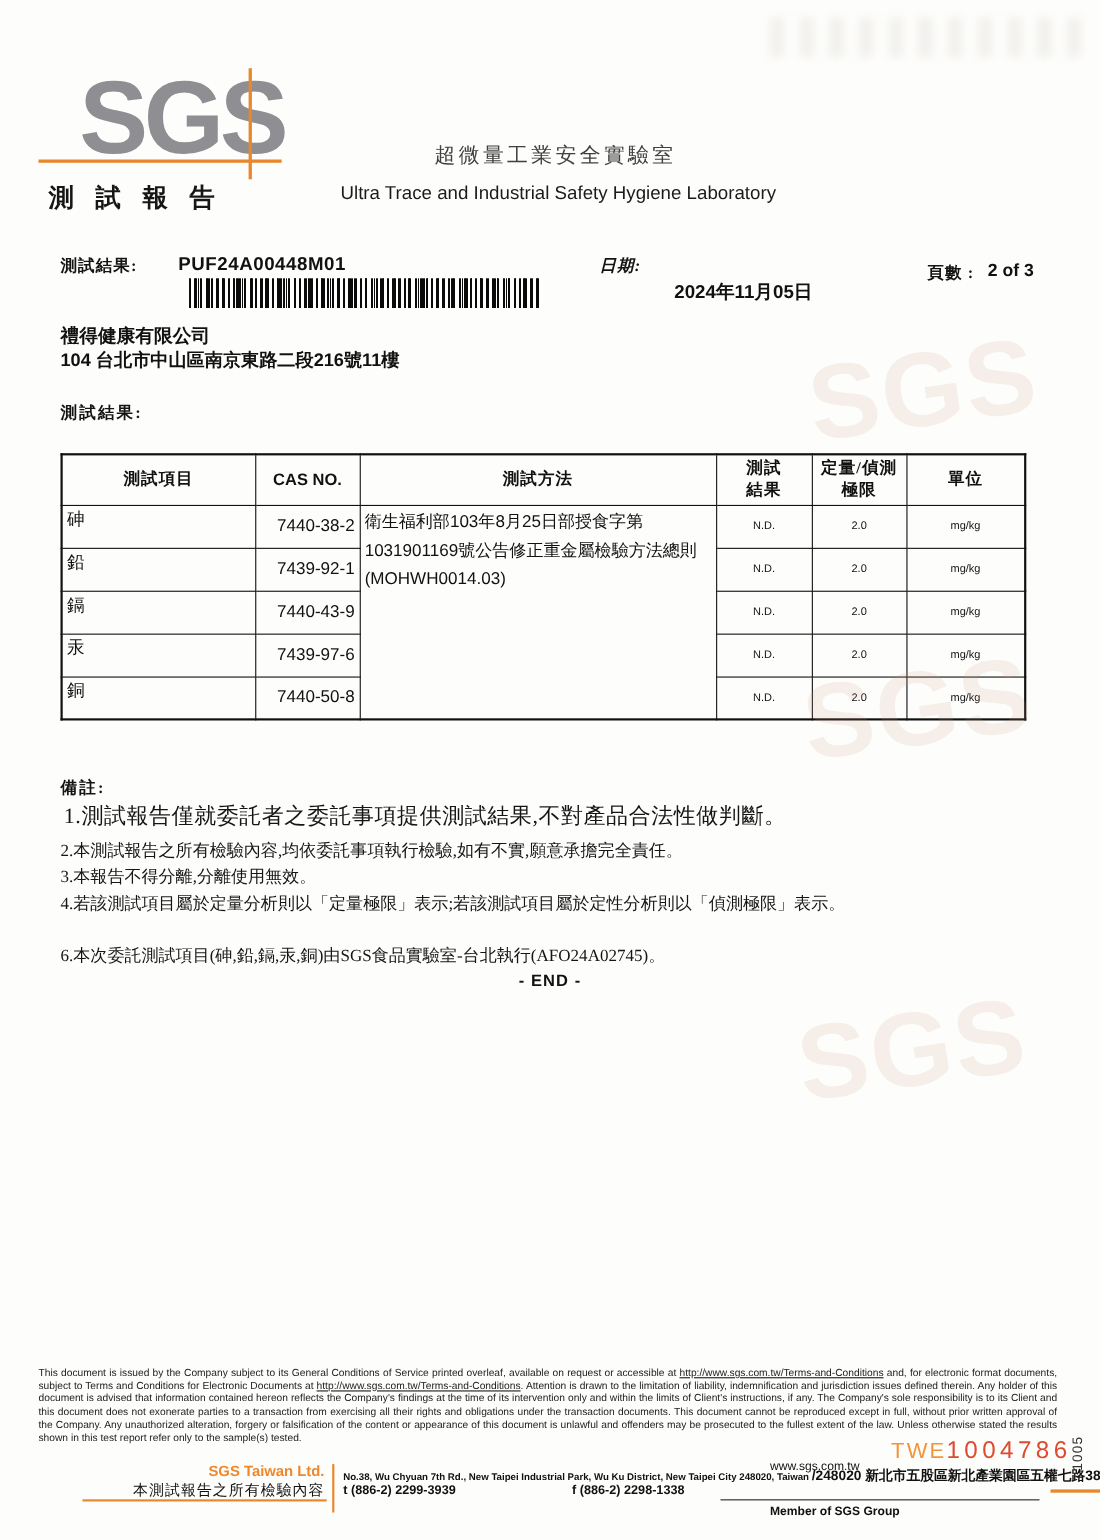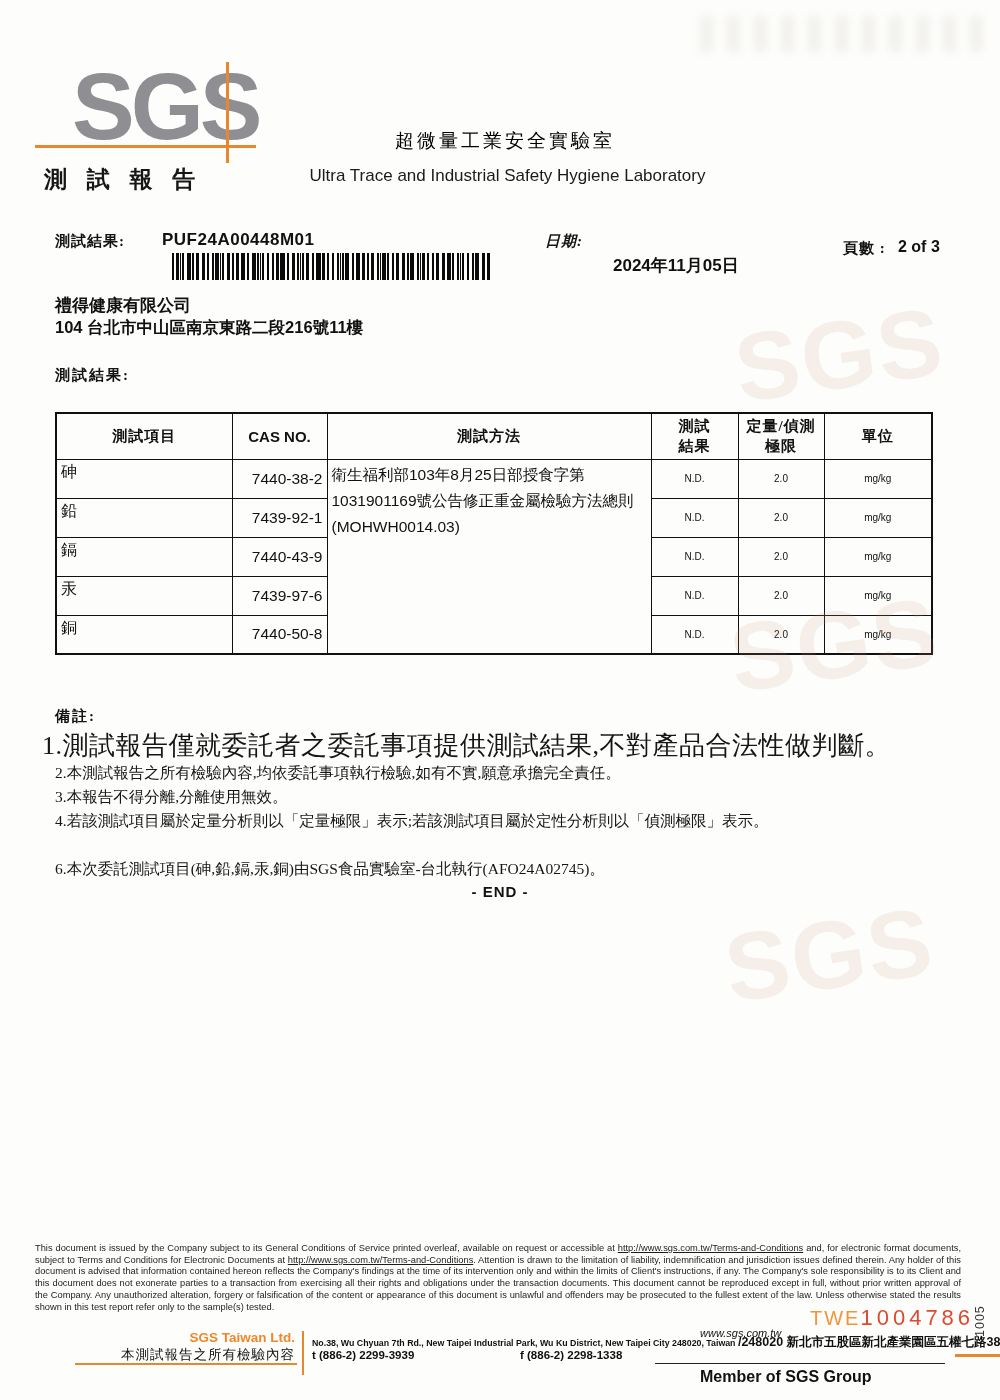--- a/index.html
+++ b/index.html
@@ -14,21 +14,21 @@
     left:72px;top:62px;font-size:94px;line-height:90px;font-weight:900;
     letter-spacing:-4px;color:#8f8f93;font-family:"Liberation Sans",sans-serif;
   }
   .logo-hline{left:35px;top:145px;width:221px;height:3px;background:#e8882e;}
   .logo-vline{left:226px;top:62px;width:3px;height:101px;background:#e8882e;}
   .report-title-zh{
     left:44px;top:164px;font-size:23px;font-weight:700;letter-spacing:7px;
     font-family:"Liberation Serif",serif;color:#161616;
   }
   .lab-zh{left:270px;top:128px;width:470px;text-align:center;font-size:19px;
-    letter-spacing:3px;font-family:"Liberation Serif",serif;color:#000000;}
+    letter-spacing:3px;font-family:"Liberation Serif",serif;color:#404040;}
   .lab-en{left:235px;top:166px;width:545px;text-align:center;font-size:17px;
     color:#1b1b1b;}
   
   .smudge{
     left:700px;top:16px;width:290px;height:36px;opacity:.5;filter:blur(4px);
     background:repeating-linear-gradient(90deg,rgba(186,180,173,.35) 0 13px,rgba(255,255,255,0) 13px 27px);
   }
   
   .lbl{font-family:"Liberation Serif",serif;font-weight:700;font-size:15px;color:#141414;letter-spacing:1px;}
   .report-no-label{left:55px;top:232px;}
@@ -61,21 +61,21 @@
   th.hen{font-weight:700;font-size:15px;margin-top:33px;}
   tr.hdr{height:46px;}
   tr.row{height:39px;}
   td.item{font-family:"Liberation Serif",serif;font-size:16px;vertical-align:top;text-align:left;padding-left:4px;}
   td.cas{text-align:right;padding-right:6px;font-size:15.5px;}
   td.method{vertical-align:top;text-align:left;font-size:15.5px;line-height:26px;padding:3px 6px;}
   td.val{text-align:center;font-size:10px;margin-left:36px;}
   
   .notes-label{left:55px;top:707px;letter-spacing:2px;}
   .note{font-family:"Liberation Serif",serif;color:#151515;}
-  .note1{left:42px;top:728px;font-size:26px;letter-spacing:.5px;}
+  .note1{left:58px;top:728px;font-size:20px;letter-spacing:.5px;}
   .note-sm{font-size:15.5px;}
   .n2{left:55px;top:763px;}
   .n3{left:55px;top:787px;}
   .n4{left:55px;top:811px;}
   .n5{left:55px;top:835px;}
   .n6{left:55px;top:859px;}
   .end-marker{left:0;top:883px;width:1000px;text-align:center;font-size:15px;font-weight:600;letter-spacing:1px;}
   
   .wm{font-weight:900;font-size:96px;color:rgba(206,152,122,.14);
      letter-spacing:2px;transform:rotate(-8deg);font-family:"Liberation Sans",sans-serif;}
@@ -95,23 +95,23 @@
   
   .f-en{left:110px;top:1330px;width:185px;text-align:right;color:#ef872c;font-weight:700;font-size:13.5px;}
   .f-zh{left:70px;top:1346px;width:225px;text-align:right;font-size:13.5px;letter-spacing:1px;font-family:"Liberation Serif",serif;}
   .f-underline{left:75px;top:1363px;width:222px;height:2px;background:#e8882e;}
   .f-vline{left:302px;top:1331px;width:2px;height:44px;background:#e8882e;}
   .f-addr{left:312px;top:1332px;width:650px;white-space:nowrap;}
   .f-addr .en{font-size:8.8px;font-weight:700;}
   .f-addr .zh{font-size:12.5px;font-weight:700;}
   .f-tel{left:312px;top:1349px;font-size:11.5px;font-weight:700;}
   .f-fax{left:520px;top:1349px;font-size:11.5px;font-weight:700;}
-  .f-web{left:700px;top:1327px;font-size:11px;font-style:italic;}
+  .f-web{left:700px;top:1327px;font-size:11px;}
   .f-webline{left:655px;top:1363px;width:290px;height:1px;background:#222;}
-  .f-member{left:700px;top:1368px;font-size:16px;font-weight:700;}
+  .f-member{left:700px;top:1368px;font-size:11px;font-weight:700;}
   .edge-orange{left:955px;top:1354px;width:45px;height:3px;background:#e8882e;}
   .side-code{left:958px;top:1308px;width:44px;font-size:12.5px;color:#333;
     transform:rotate(-90deg);letter-spacing:1px;}
 </style>
 </head>
 <body>
 
 <div class="page">
 
   <div class="abs logo-text">SGS</div>

